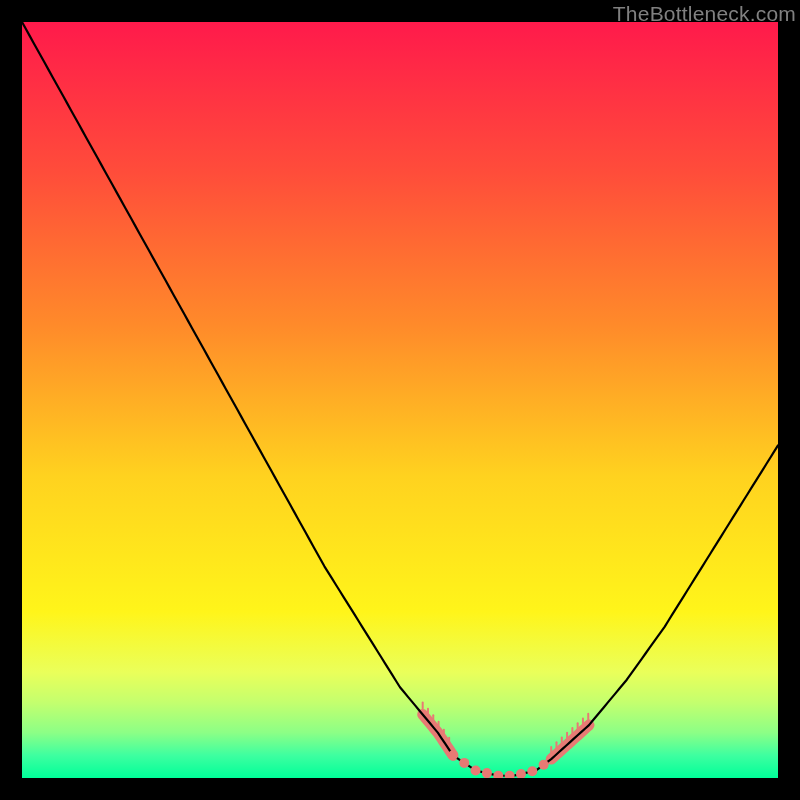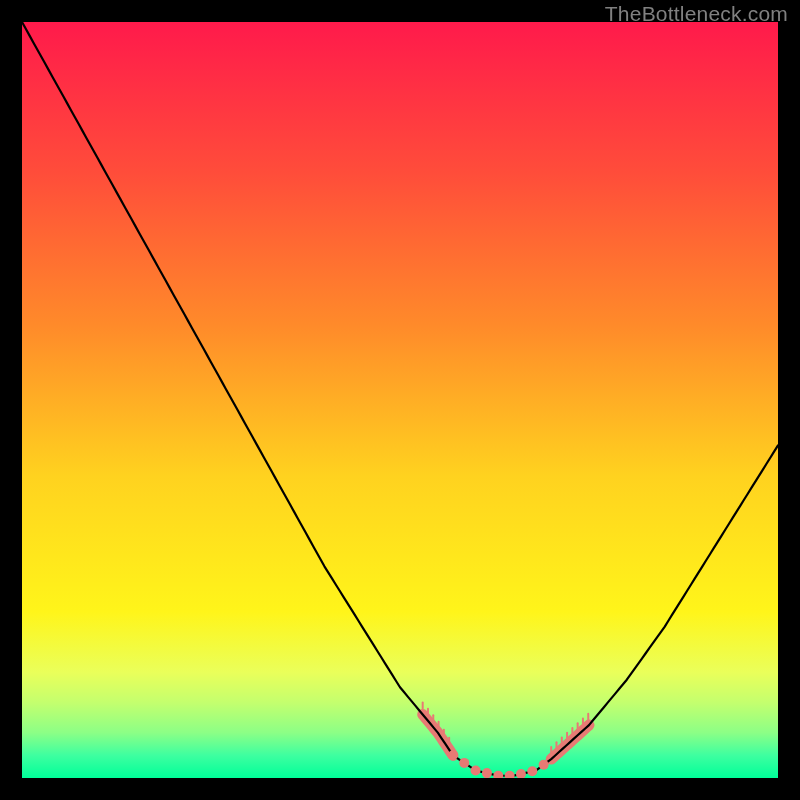--- a/index.html
+++ b/index.html
@@ -15,21 +15,21 @@
     position: absolute;
     left: 22px;
     top: 22px;
     width: 756px;
     height: 756px;
     background: #000;
   }
   .watermark {
     position: absolute;
     top: 2px;
-    right: 12px;
+    right: 4px;
     color: #808080;
     font-size: 21px;
     font-weight: 500;
     letter-spacing: 0.2px;
     z-index: 10;
   }
   svg {
     display: block;
   }
 </style>

